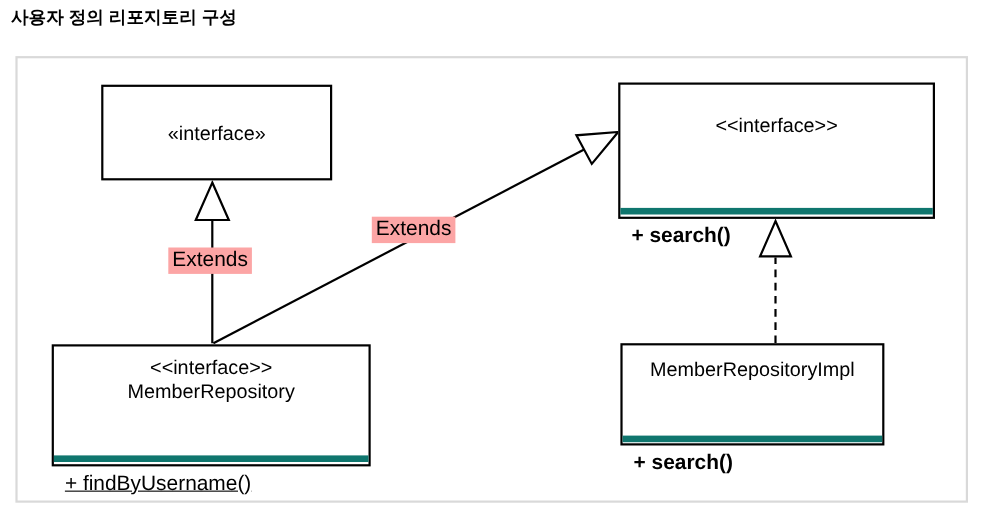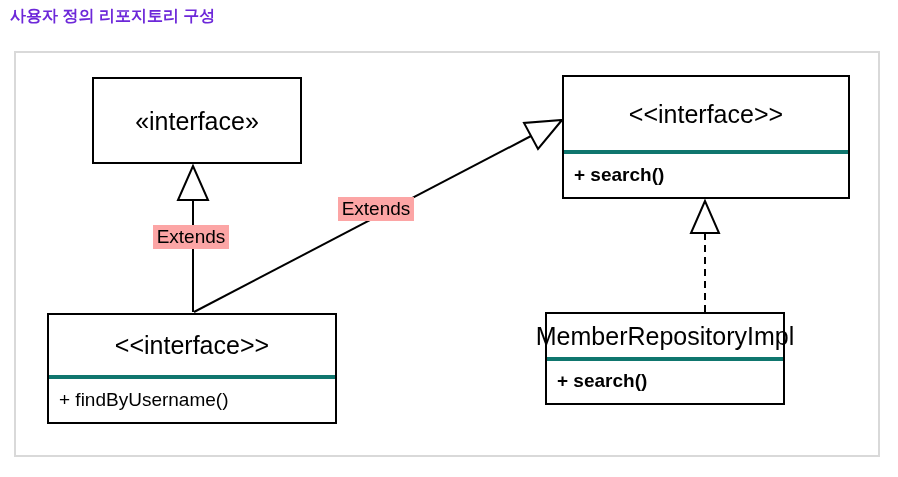--- a/index.html
+++ b/index.html
@@ -14,21 +14,21 @@
     height: 477px;
     background: #ffffff;
     overflow: hidden;
   }
   .doc-title {
     position: absolute;
     left: 10px;
     top: 6px;
     font-size: 16px;
     font-weight: bold;
-    color: #6d28d9;
+    color: #000000;
     letter-spacing: 0px;
   }
   .canvas {
     position: absolute;
     left: 14px;
     top: 51px;
     width: 866px;
     height: 406px;
     border: 2px solid #d9d9d9;
     background: #ffffff;
@@ -44,41 +44,42 @@
     position: absolute;
     background: #ffffff;
     border: 2px solid #000000;
   }
   .compartment-title {
     display: flex;
     flex-direction: column;
     align-items: center;
     justify-content: center;
     text-align: center;
-    font-size: 25px;
+    font-size: 18px;
     line-height: 22px;
     border-radius: 24px;
   }
   .compartment-methods {
-    border-top: 4px solid #0f766e;
+    border-top: 6px solid #0f766e;
     display: flex;
     align-items: center;
     padding-left: 10px;
     font-size: 19px;
+    margin-top: 39px;
   }
   .method-bold { font-weight: bold; }
   #box-jpa            { left: 76px;  top: 24px;  width: 210px; height: 87px; }
   #box-jpa .compartment-title { height: 83px; }
   #box-custom         { left: 546px; top: 22px;  width: 288px; height: 124px; }
   #box-custom .compartment-title   { height: 73px; }
   #box-custom .compartment-methods { height: 45px; }
   #box-member         { left: 31px;  top: 260px; width: 290px; height: 111px; }
   #box-member .compartment-title   { height: 60px; }
-  #box-member .compartment-methods { height: 45px; }
-  #box-impl           { left: 529px; top: 259px; width: 240px; height: 93px; }
+  #box-member .compartment-methods { height: 45px; text-decoration: underline; }
+  #box-impl           { left: 548px; top: 259px; width: 240px; height: 93px; }
   #box-impl .compartment-title   { height: 43px; }
   #box-impl .compartment-methods { height: 44px; }
   .edge-label {
     position: absolute;
     background: #fca5a5;
     font-size: 19px;
     text-align: center;
     width: 76px;
     padding: 1px 0;
   }
@@ -123,20 +124,21 @@
         <div>&lt;&lt;interface&gt;&gt;</div>
       </div>
       <div class="compartment-methods method-bold">
         <span>+ search()</span>
       </div>
     </div>
 
     <div class="uml-box" id="box-member">
       <div class="compartment-title">
         <div>&lt;&lt;interface&gt;&gt;</div>
+        <div>MemberRepository</div>
       </div>
       <div class="compartment-methods">
         <span>+ findByUsername()</span>
       </div>
     </div>
 
     <div class="uml-box" id="box-impl">
       <div class="compartment-title">
         <div>MemberRepositoryImpl</div>
       </div>

